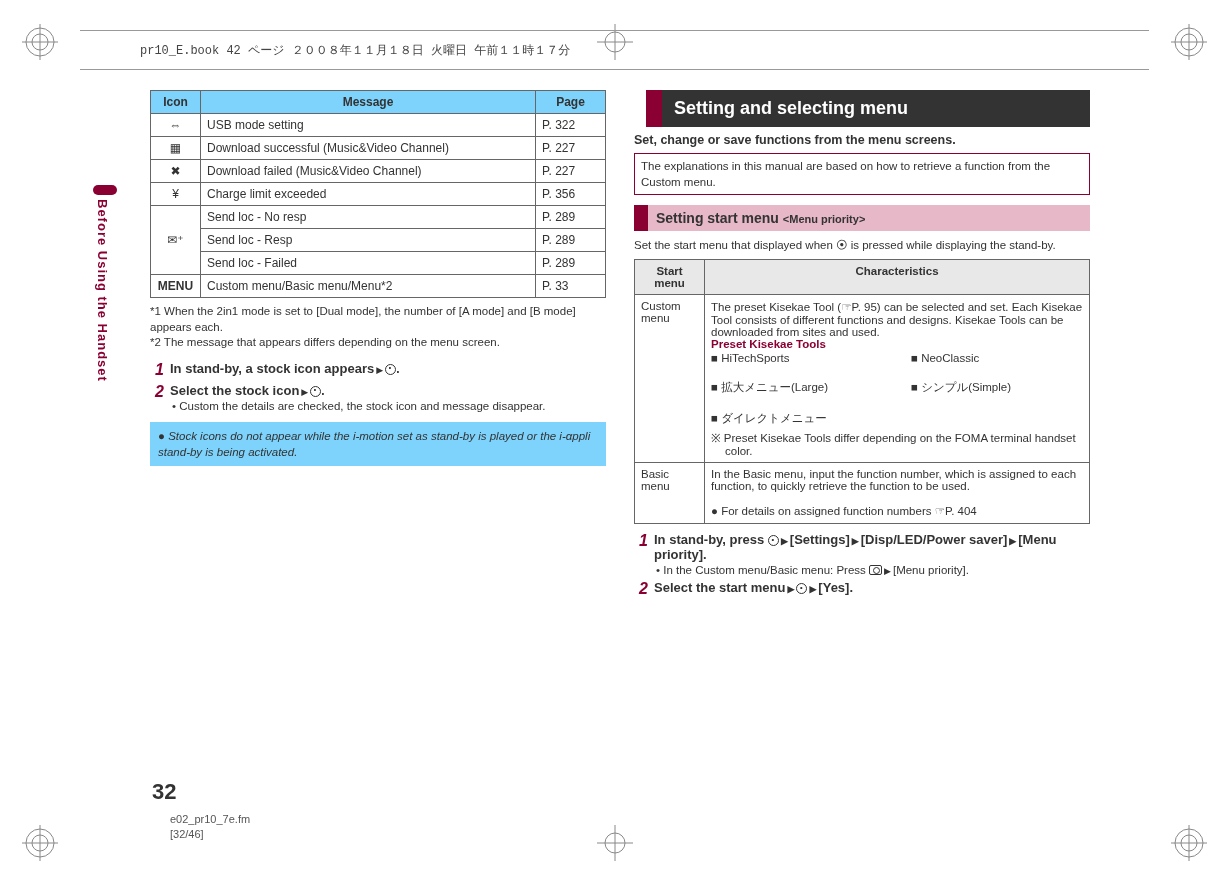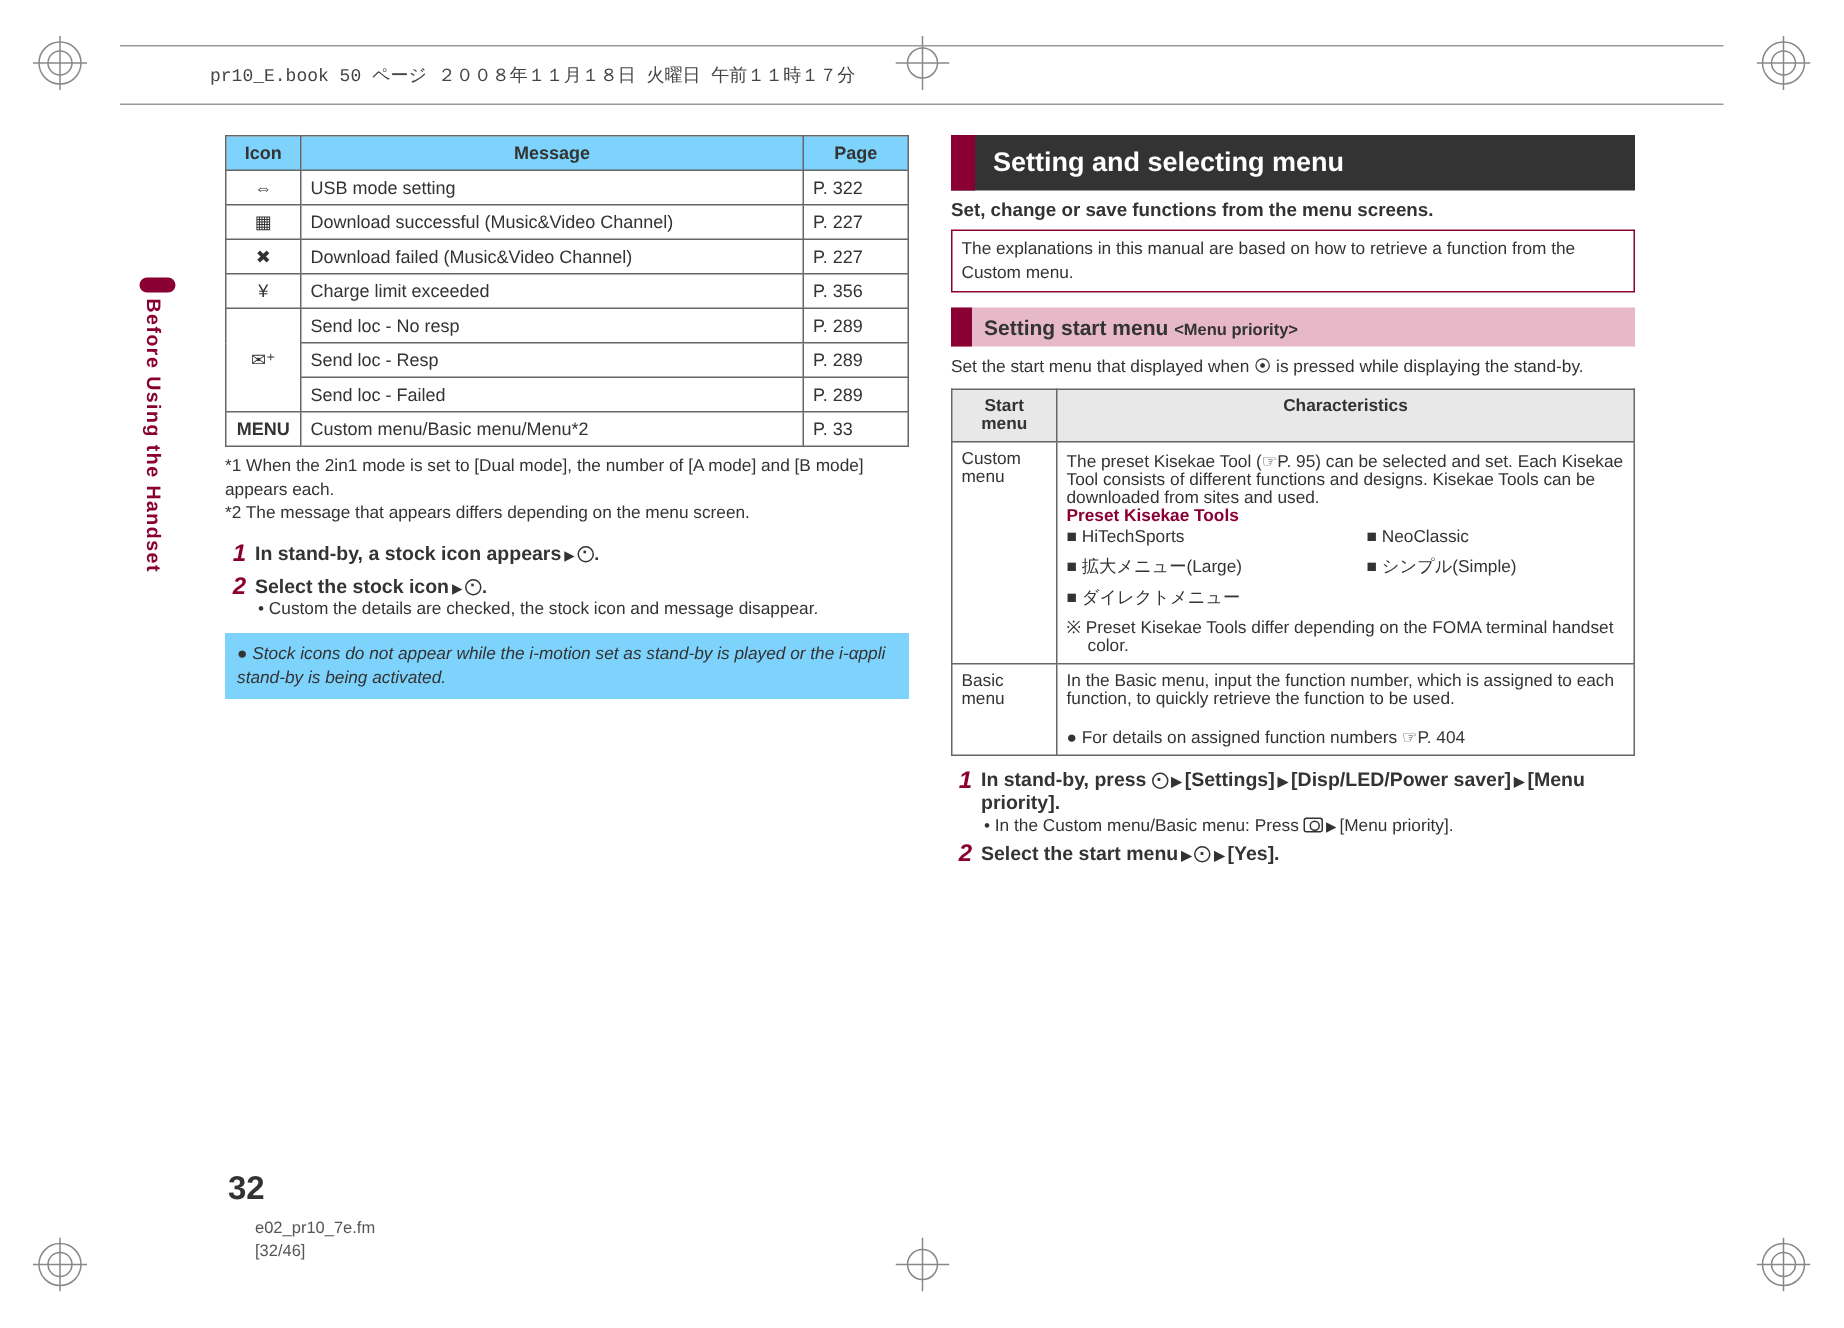--- a/index.html
+++ b/index.html
@@ -66,41 +66,42 @@
   .bullet-dot::before { content: "● "; color: #333; }
 
   .section-header {
     background: #333;
     color: #fff;
     font-weight: bold;
     font-size: 18px;
     padding: 8px 12px;
     border-left: 16px solid #8a0033;
     margin-bottom: 6px;
+    margin-left: 12px;
   }
   .section-sub { font-weight: bold; font-size: 12.5px; margin-bottom: 6px; }
   .info-box { border: 1px solid #8a0033; padding: 4px 6px; font-size: 11.5px; line-height:1.4; margin-bottom: 10px;}
 
   .subsection-header {
     background: #e6b8c8;
     border-left: 14px solid #8a0033;
     font-weight: bold;
     padding: 5px 8px;
     font-size: 14px;
     margin-bottom: 6px;
   }
   .subsection-header .small { font-size: 11px; font-weight: bold;}
   .body-text { font-size: 11.5px; line-height: 1.4; margin-bottom: 6px;}
 
   table.char-table { border-collapse: collapse; width: 100%; font-size: 11.5px; }
   table.char-table th, table.char-table td { border: 1px solid #666; padding: 5px 6px; vertical-align: top;}
   table.char-table th { background: #e8e8e8; text-align: center; font-weight: bold; }
   table.char-table td.sm { width: 70px; }
   .red { color: #8a0033; font-weight: bold; }
-  .tool-list { display: flex; flex-wrap: wrap; gap: 6px 30px; margin-top:2px;}
+  .tool-list { display: flex; flex-wrap: wrap; gap: 16px 30px; margin-top:2px;}
   .tool-list div { width: 170px; }
   .sq::before { content: "■ "; }
 
   .odot { display:inline-block; width:11px;height:11px;border:1px solid #333;border-radius:50%;position:relative;top:2px;}
   .odot::after{content:"·";position:absolute;left:2px;top:-4px;font-weight:bold;}
   .tri::before { content:"▶"; font-size:9px; padding:0 2px;}
   .camera-icon { display:inline-block; width:13px;height:10px;border:1px solid #333;border-radius:2px;position:relative;top:1px;}
   .camera-icon::after{content:"";position:absolute;width:5px;height:5px;border:1px solid #333;border-radius:50%;left:3px;top:1px;}
 
   .page-num { position: absolute; left: 152px; bottom: 80px; font-size: 22px; font-weight: bold; }
@@ -138,21 +139,21 @@
     <line x1="0" y1="18" x2="36" y2="18" stroke="#888"></line>
     <line x1="18" y1="0" x2="18" y2="36" stroke="#888"></line>
   </svg>
 <svg class="crop-mark crop-bc target" viewBox="0 0 36 36">
     <circle cx="18" cy="18" r="10" fill="none" stroke="#888"></circle>
     <line x1="0" y1="18" x2="36" y2="18" stroke="#888"></line>
     <line x1="18" y1="0" x2="18" y2="36" stroke="#888"></line>
   </svg>
 
 <div class="top-bar">
-  <span class="filename">pr10_E.book  50 ページ  ２００８年１１月１８日  火曜日  午前１１時１７分</span>
+  <span class="filename">pr10_E.book  42 ページ  ２００８年１１月１８日  火曜日  午前１１時１７分</span>
 </div>
 
 <div class="side-tab">
   <div class="pill"></div>
   <div class="vtext">Before Using the Handset</div>
 </div>
 
 <div class="content">
 
   <div class="col">

